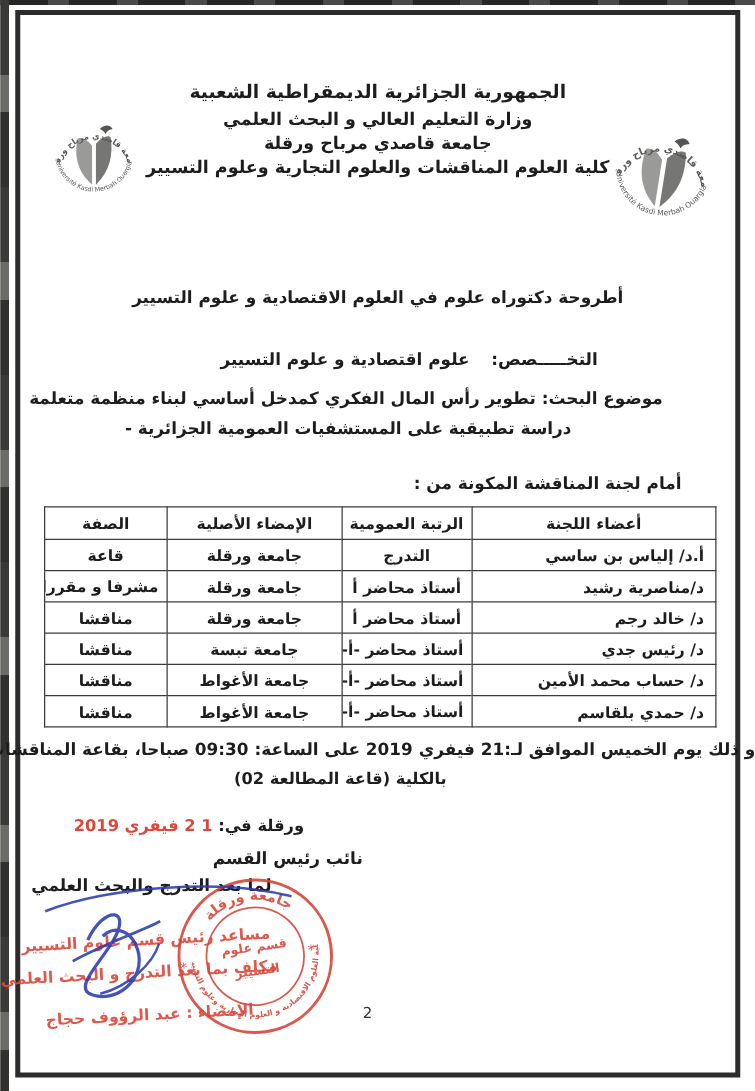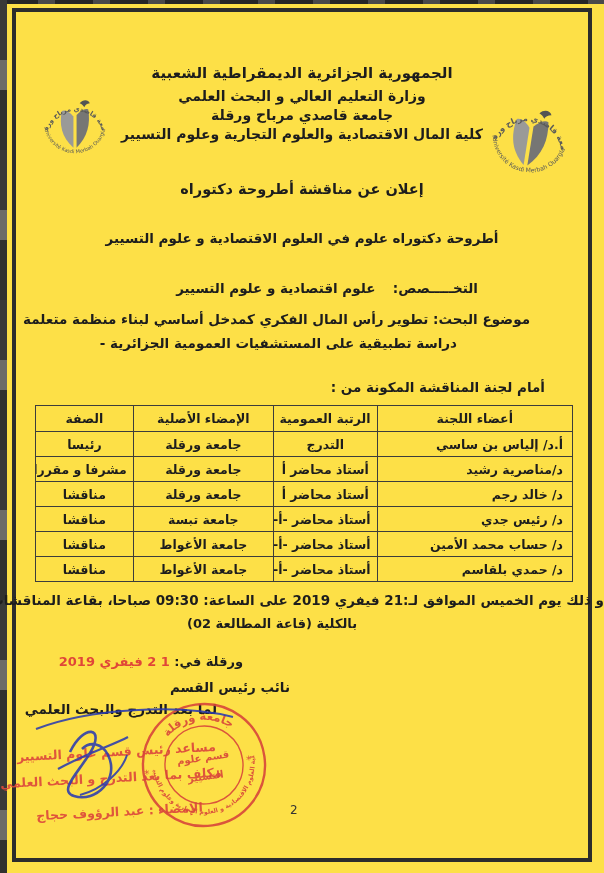--- a/index.html
+++ b/index.html
@@ -1,17 +1,17 @@
 <!DOCTYPE html>
 <html lang="ar" dir="rtl"><head>
 <meta charset="utf-8">
 <style>
   html,body{margin:0;padding:0;}
   body{width:604px;height:873px;background:#e8e8e6;font-family:"DejaVu Sans",sans-serif;}
-  #page{position:relative;width:604px;height:873px;background:#fde047;overflow:hidden;direction:rtl;}
+  #page{position:relative;width:604px;height:873px;background:#ffffff;overflow:hidden;direction:rtl;}
   .scan-top{position:absolute;top:0;left:0;width:604px;height:4px;
     background:repeating-linear-gradient(90deg,#262626 0 38px,#4a4a4a 38px 55px);}
   .scan-left{position:absolute;top:0;left:0;width:7px;height:873px;
     background:repeating-linear-gradient(180deg,#3a3a38 0 60px,#6b6b68 60px 90px,#31312f 90px 150px);}
   .frame{position:absolute;left:12px;top:8px;width:572px;height:846px;border:4px solid #2c2c2c;}
   .ar{color:#1d1d1d;font-weight:700;white-space:nowrap;}
   .center{position:absolute;left:0;width:604px;text-align:center;}
   .abs{position:absolute;}
   table.jury{position:absolute;top:405px;right:31px;width:538px;border-collapse:collapse;
     table-layout:fixed;direction:rtl;}
@@ -33,21 +33,21 @@
 <body>
 
 <div id="page">
   <div class="scan-top"></div>
   <div class="scan-left"></div>
   <div class="frame"></div>
 
   <div class="center ar" style="top:64px;font-size:15px;">الجمهورية الجزائرية الديمقراطية الشعبية</div>
   <div class="center ar" style="top:88px;font-size:14px;">وزارة التعليم العالي و البحث العلمي</div>
   <div class="center ar" style="top:107px;font-size:14px;">جامعة قاصدي مرباح ورقلة</div>
-  <div class="center ar" style="top:126px;font-size:14px;">كلية المال الاقتصادية والعلوم التجارية وعلوم التسيير</div>
+  <div class="center ar" style="top:126px;font-size:14px;">كلية العلوم المناقشات والعلوم التجارية وعلوم التسيير</div>
 
   <svg class="seal" style="left:36px;top:90px;width:78px;height:78px;" viewBox="0 0 100 100">
     <defs>
       <path id="s1top" d="M 15,52 A 37,37 0 0 1 85,52"></path>
       <path id="s1bot" d="M 11,50 A 40,40 0 0 0 89,50"></path>
     </defs>
     <path d="M33,27 C30,44 32,60 48,74 L48,34 C42,27 37,25 33,27 Z" fill="#9a9a98"></path>
     <path d="M67,25 C70,44 66,60 52,74 L52,32 C58,26 63,23 67,25 Z" fill="#767674"></path>
     <path d="M56,17 c4,-5 11,-5 13,0 c-4,1 -6,2 -7,5 c-2,-3 -4,-4 -6,-5 Z" fill="#555553"></path>
     <text font-size="8.5" fill="#5a5a58" font-weight="bold">
@@ -67,21 +67,20 @@
     <path d="M67,25 C70,44 66,60 52,74 L52,32 C58,26 63,23 67,25 Z" fill="#767674"></path>
     <path d="M56,17 c4,-5 11,-5 13,0 c-4,1 -6,2 -7,5 c-2,-3 -4,-4 -6,-5 Z" fill="#555553"></path>
     <text font-size="8.5" fill="#5a5a58" font-weight="bold">
       <textPath href="#s2top" startOffset="50%" text-anchor="middle">جامعة قاصدي مرباح ورقلة</textPath>
     </text>
     <text font-size="6.5" fill="#5a5a58">
       <textPath href="#s2bot" startOffset="50%" text-anchor="middle">Université Kasdi Merbah Ouargla</textPath>
     </text>
   </svg>
 
-  <div class="center ar" style="top:181px;font-size:14.5px;">إعلان عن مناقشة أطروحة دكتوراه</div>
   <div class="center ar" style="top:230px;font-size:13.5px;">أطروحة دكتوراه علوم في العلوم الاقتصادية و علوم التسيير</div>
 
   <div class="abs ar" style="top:280px;right:126px;font-size:13.5px;">
     <span>التخـــــصص:</span>
     <span style="display:inline-block;width:8px;"></span>
     <span>علوم اقتصادية و علوم التسيير</span>
   </div>
 
   <div class="abs ar" style="top:311px;right:74px;font-size:13.5px;">
     <span>موضوع البحث:</span>
@@ -101,21 +100,21 @@
         <tr>
       <th>أعضاء اللجنة</th>
       <th>الرتبة العمومية</th>
       <th>الإمضاء الأصلية</th>
       <th>الصفة</th>
     </tr>
     <tr>
       <td class="name">أ.د/ إلياس بن ساسي</td>
       <td>التدرج</td>
       <td>جامعة ورقلة</td>
-      <td>رئيسا</td>
+      <td>قاعة</td>
     </tr>
     <tr>
       <td class="name">د/مناصرية رشيد</td>
       <td>أستاذ محاضر أ</td>
       <td>جامعة ورقلة</td>
       <td>مشرفا و مقررا</td>
     </tr>
     <tr>
       <td class="name">د/ خالد رجم</td>
       <td>أستاذ محاضر أ</td>

